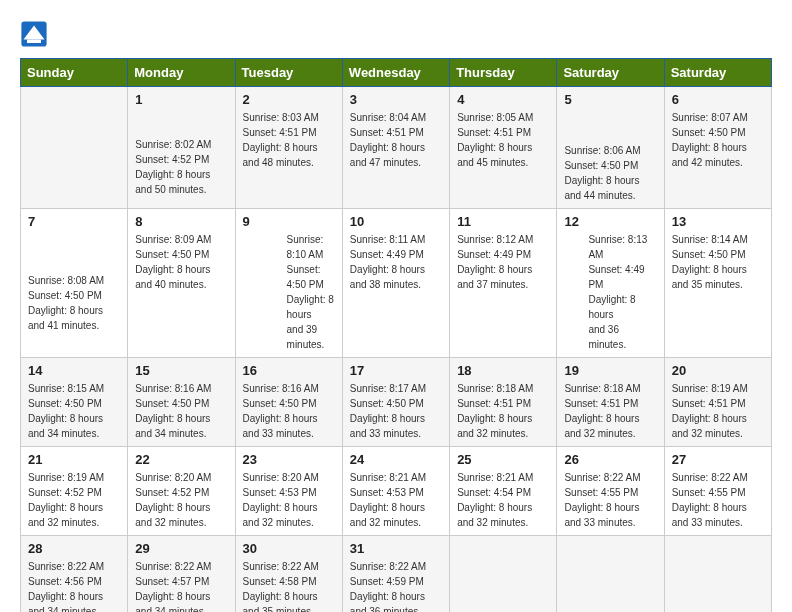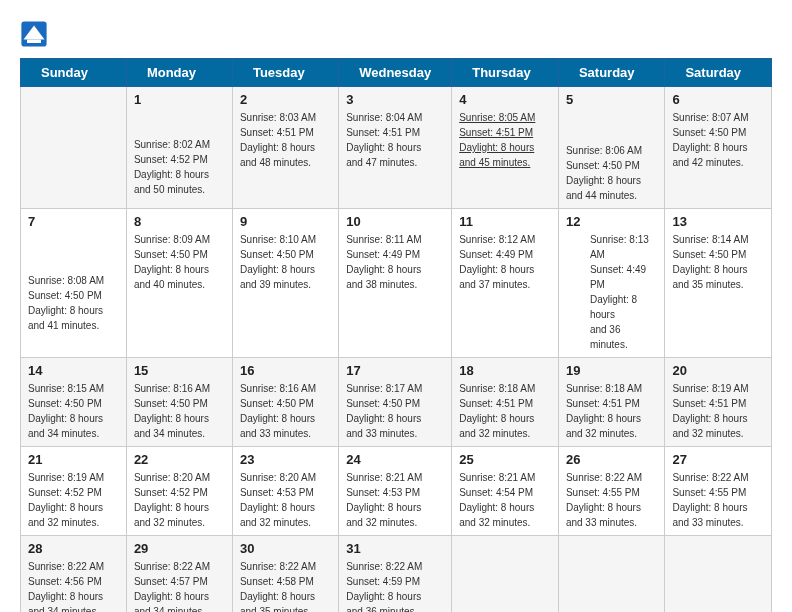--- a/index.html
+++ b/index.html
@@ -45,25 +45,25 @@
     .location {
       font-size: 14px;
       color: #444;
     }
     table {
       width: 100%;
       border-collapse: collapse;
       border: 1px solid #ccc;
     }
     thead tr th {
-      background-color: #0369a1;
+      background-color: #4d7c0f;
       color: #fff;
       font-size: 13px;
       font-weight: bold;
-      padding: 6px 20px;
+      padding: 6px 6px;
       text-align: left;
       border: 1px solid #2060a0;
     }
     tbody tr td {
       vertical-align: top;
       border: 1px solid #ccc;
       padding: 5px 7px;
       font-size: 10.5px;
       color: #222;
       width: calc(100% / 7);
@@ -142,21 +142,21 @@
         </td>
         <td>
           <span class="day-num">3</span>
           <div class="day-info" style="white-space: pre-line;">Sunrise: 8:04 AM
 Sunset: 4:51 PM
 Daylight: 8 hours
 and 47 minutes.</div>
         </td>
         <td>
           <span class="day-num">4</span>
-          <div class="day-info" style="white-space: pre-line; text-decoration: underline;">Sunrise: 8:05 AM
+          <div class="day-info" style="white-space: pre-line;">Sunrise: 8:05 AM
 Sunset: 4:51 PM
 Daylight: 8 hours
 and 45 minutes.</div>
         </td>
         <td>
           <span class="day-num">5</span>
           <div class="day-info" style="white-space: pre-line; margin-top: 36px;">Sunrise: 8:06 AM
 Sunset: 4:50 PM
 Daylight: 8 hours
 and 44 minutes.</div>
@@ -179,21 +179,21 @@
         </td>
         <td>
           <span class="day-num">8</span>
           <div class="day-info" style="white-space: pre-line;">Sunrise: 8:09 AM
 Sunset: 4:50 PM
 Daylight: 8 hours
 and 40 minutes.</div>
         </td>
         <td>
           <span class="day-num">9</span>
-          <div class="day-info" style="white-space: pre-line;">Sunrise: 8:10 AM
+          <div class="day-info" style="white-space: pre-line; margin-left: 44px;">Sunrise: 8:10 AM
 Sunset: 4:50 PM
 Daylight: 8 hours
 and 39 minutes.</div>
         </td>
         <td>
           <span class="day-num">10</span>
           <div class="day-info" style="white-space: pre-line;">Sunrise: 8:11 AM
 Sunset: 4:49 PM
 Daylight: 8 hours
 and 38 minutes.</div>

